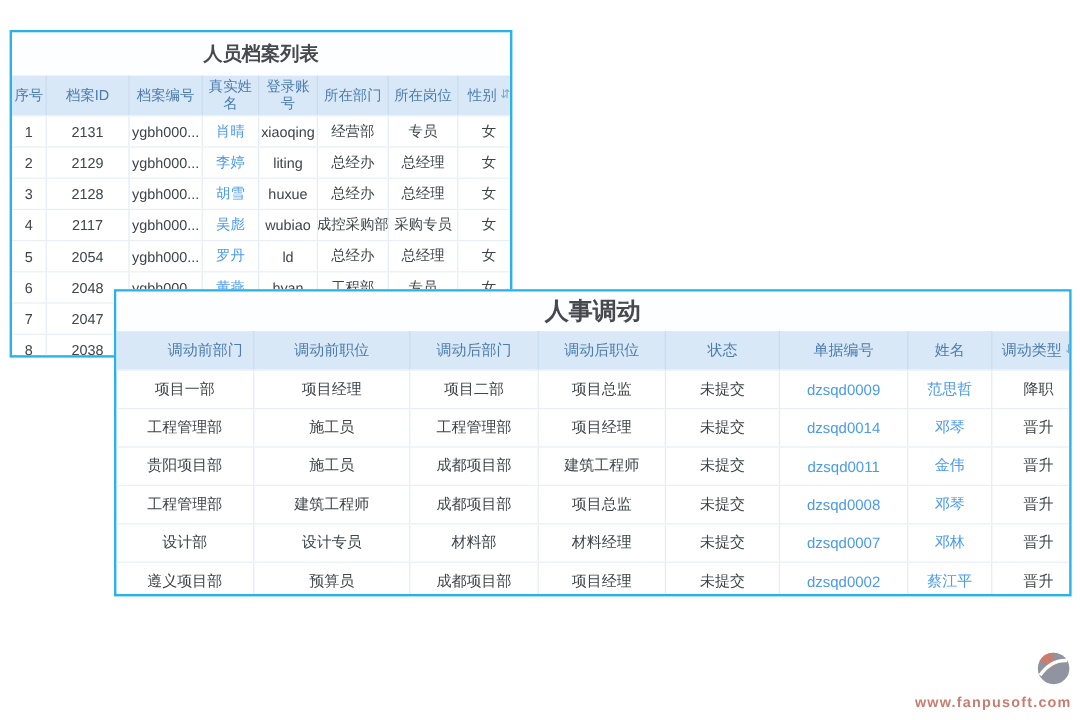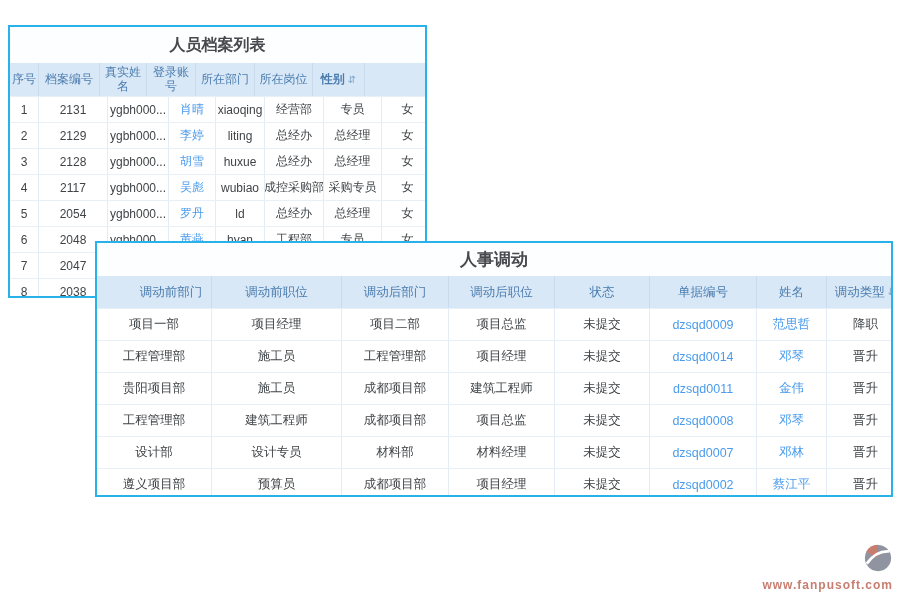--- a/index.html
+++ b/index.html
@@ -16,21 +16,21 @@
     position:absolute;background:#fff;border:2px solid var(--c-border);
     box-sizing:border-box;overflow:hidden;
   }
   #files-window{left:8px;top:25px;width:419px;height:273px;z-index:1}
   #transfer-window{left:95px;top:241px;width:798px;height:256px;z-index:2}
   .win-title{
     display:flex;align-items:center;justify-content:center;
     font-weight:bold;color:var(--c-title);background:#fdfeff;
   }
   #files-window .win-title{height:36px;font-size:16px}
-  #transfer-window .win-title{height:33px;font-size:17px}
+  #transfer-window .win-title{height:33px;font-size:20px}
   .thead{display:flex;background:var(--c-headbg)}
   .th{
     display:flex;align-items:center;justify-content:center;text-align:center;
     color:var(--c-headtx);font-size:12px;box-sizing:border-box;
     border-right:1px solid #c9dcee;line-height:1.15;padding:0 1px;
     flex:0 0 auto;cursor:default;
   }
   .tbody .tr{display:flex;border-top:1px solid #e8eff7}
   .td{
     display:flex;align-items:center;justify-content:center;text-align:center;
@@ -58,37 +58,40 @@
 </style>
 </head>
 <body>
 
 <div class="window" id="files-window">
   <div class="win-title">人员档案列表</div>
   <div class="thead" id="files-head">
       <div class="th" style="width: 29px;">
         <span style="white-space: normal;">序号</span>
       </div>
+      <div class="th" style="width: 69px;">
+        <span style="white-space: normal;">档案ID</span>
+      </div>
       <div class="th" style="width: 61px;">
         <span style="white-space: normal;">档案编号</span>
       </div>
       <div class="th" style="width: 47px;">
         <span style="white-space: normal;">真实姓名</span>
       </div>
       <div class="th" style="width: 49px;">
         <span style="white-space: normal;">登录账号</span>
       </div>
       <div class="th" style="width: 59px;">
         <span style="white-space: normal;">所在部门</span>
       </div>
       <div class="th" style="width: 58px;">
         <span style="white-space: normal;">所在岗位</span>
       </div>
       <div class="th" style="width: 52px;">
-        <span style="white-space: normal; font-weight: bold;">性别</span>
+        <span style="white-space: normal;">性别</span>
         <span class="sort-icon">⇵</span>
       </div>
     </div>
   <div class="tbody" id="files-body">
       <div class="tr">
         <div class="td" style="width: 29px;">1</div>
         <div class="td" style="width: 69px;">2131</div>
         <div class="td" style="width: 61px;">ygbh000...</div>
         <div class="td link" style="width: 47px;">肖晴</div>
         <div class="td" style="width: 49px;">xiaoqing</div>

